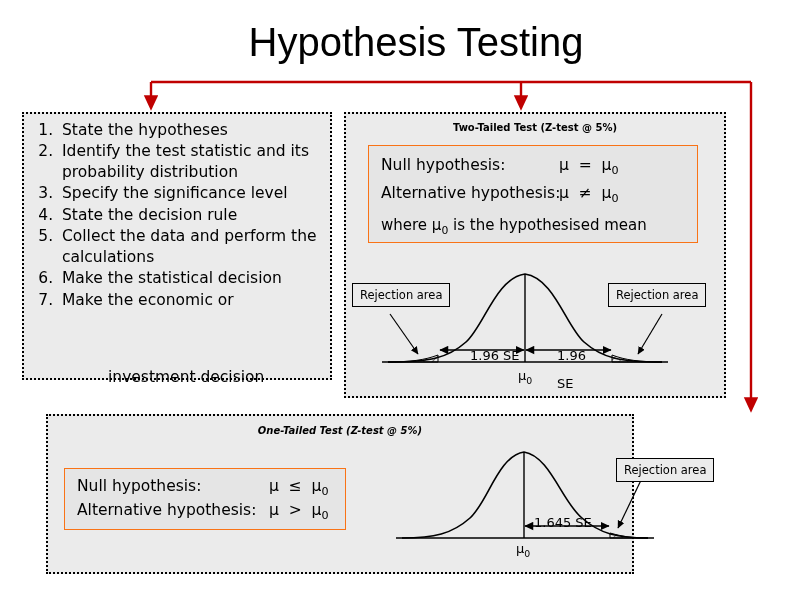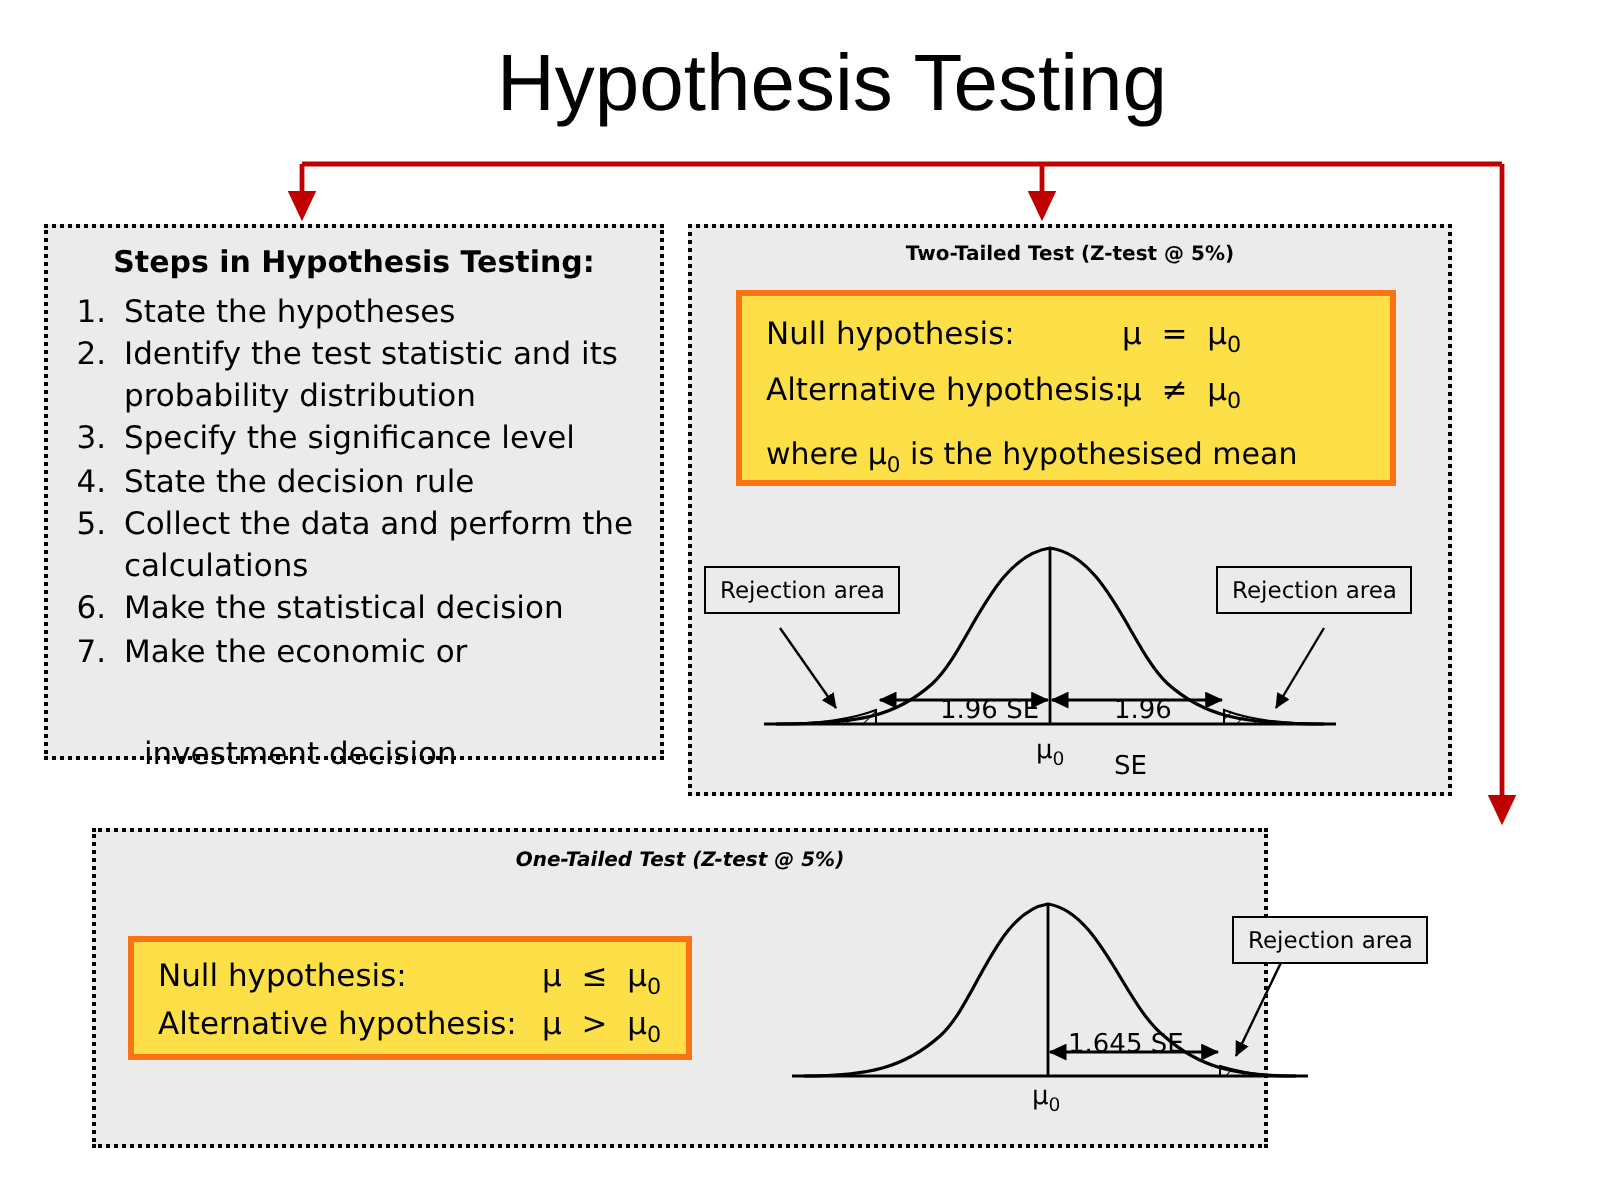--- a/index.html
+++ b/index.html
@@ -79,36 +79,36 @@
     padding-left: 4px;
   }
   
   #steps-overflow {
     position: absolute;
     left: 22px;
     top: 368px;
     width: 310px;
     font-size: 15.5px;
     color: #000000;
-    padding-left: 50px;
+    padding-left: 86px;
     box-sizing: border-box;
   }
   
   #two-box {
     left: 344px;
     top: 112px;
     width: 382px;
     height: 286px;
   }
   #two-title { margin-top: 8px; }
 
   .hyp-box {
     position: absolute;
-    border: 3px solid #f97316;
-    background: #fde047;
+    border: 1px solid #f97316;
+    background: #e5e5e5;
     box-sizing: border-box;
   }
   #two-hyp {
     left: 368px;
     top: 145px;
     width: 330px;
     height: 98px;
   }
   .hyp-line {
     font-size: 15.5px;
@@ -175,21 +175,20 @@
     <path d="M 151 82 L 751 82" stroke="#c00000" stroke-width="2.4" fill="none"></path>
 
     <path d="M 151 82 L 151 103" stroke="#c00000" stroke-width="2.4" fill="none" marker-end="url(#arrowhead)"></path>
 
     <path d="M 521 82 L 521 103" stroke="#c00000" stroke-width="2.4" fill="none" marker-end="url(#arrowhead)"></path>
 
     <path d="M 751 82 L 751 405" stroke="#c00000" stroke-width="2.4" fill="none" marker-end="url(#arrowhead)"></path>
   </svg>
 
   <div class="dotted-box" id="steps-box">
-    <div class="box-title" id="steps-title">Steps in Hypothesis Testing:</div>
     <ol class="steps">
       <li>State the hypotheses</li>
       <li>Identify the test statistic and its probability distribution</li>
       <li>Specify the significance level</li>
       <li>State the decision rule</li>
       <li>Collect the data and perform the calculations</li>
       <li>Make the statistical decision</li>
       <li>Make the economic or</li>
     </ol>
   </div>

